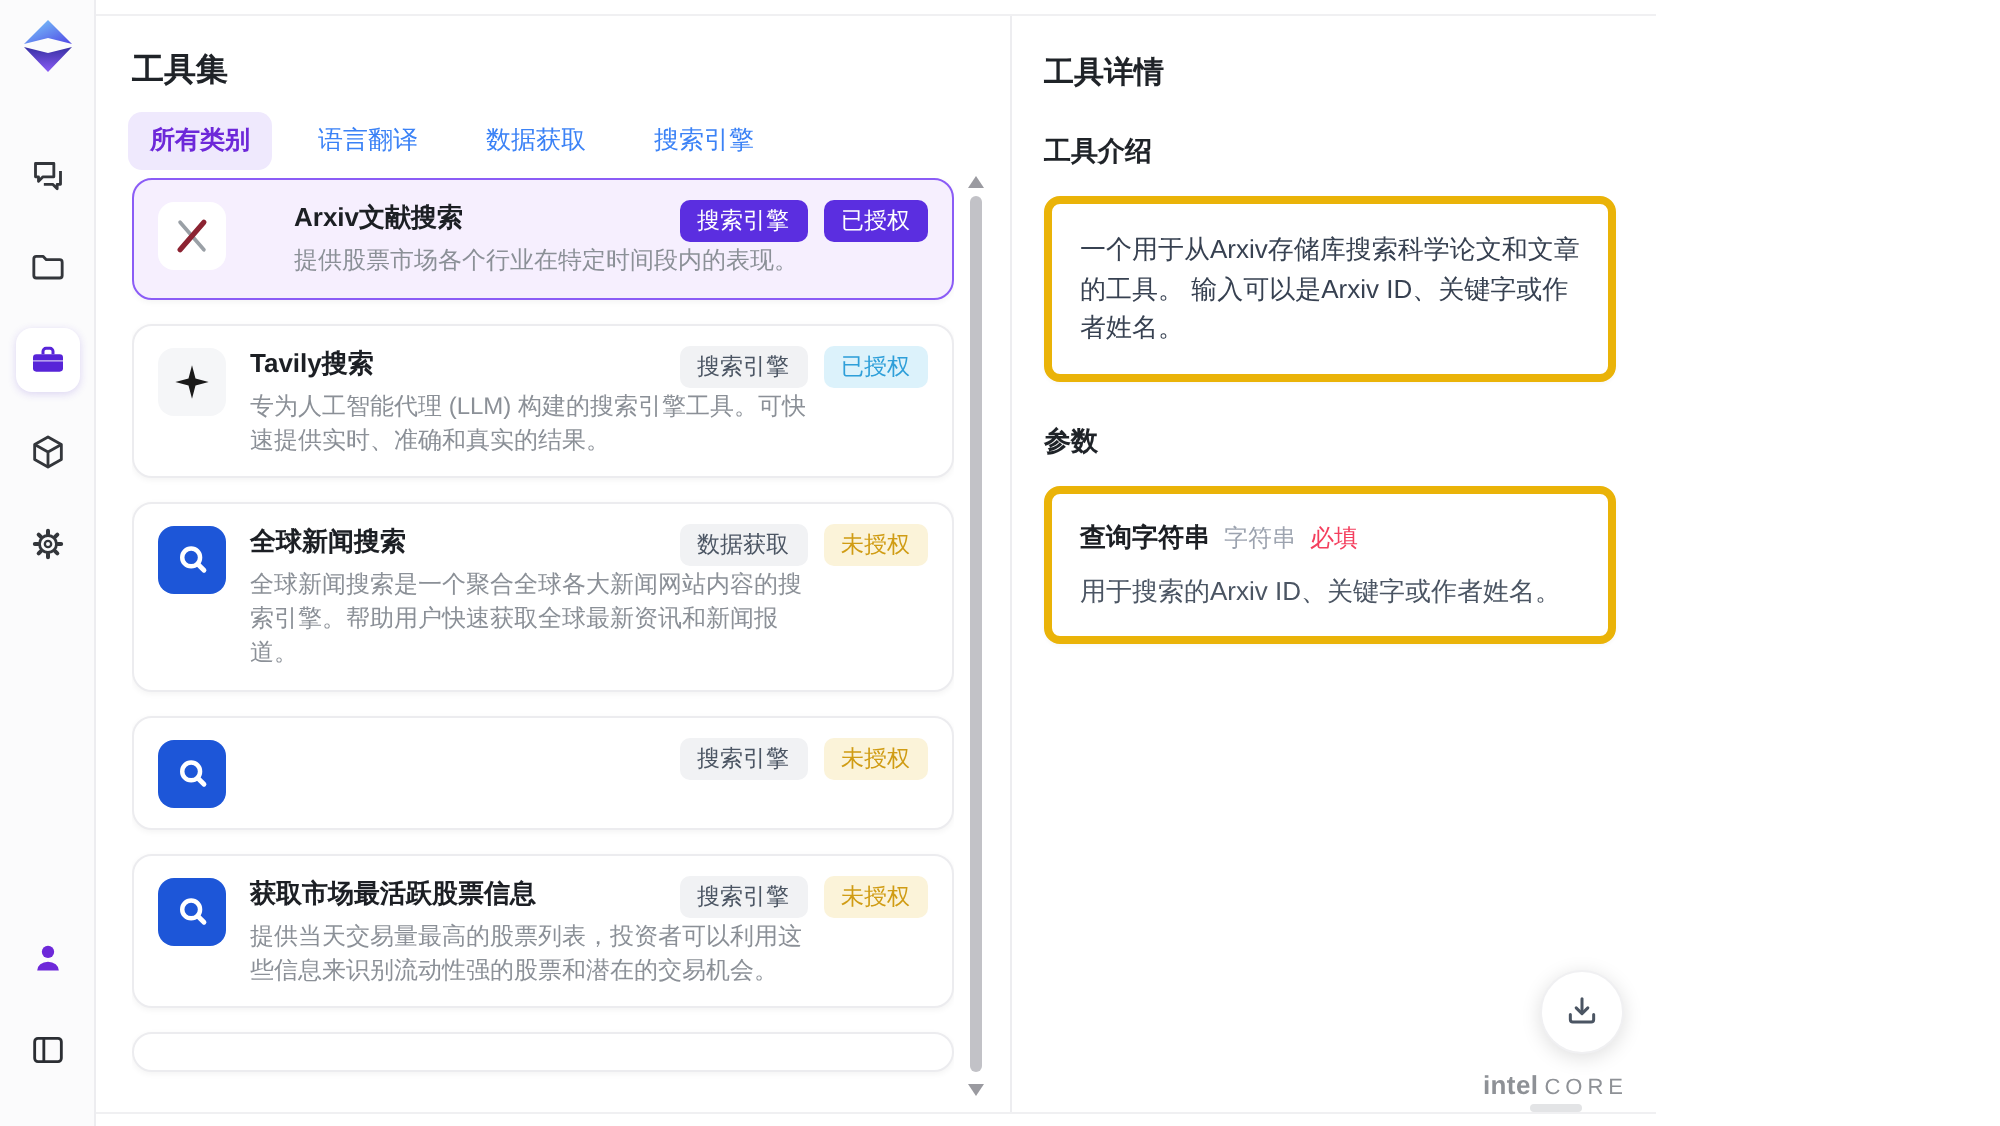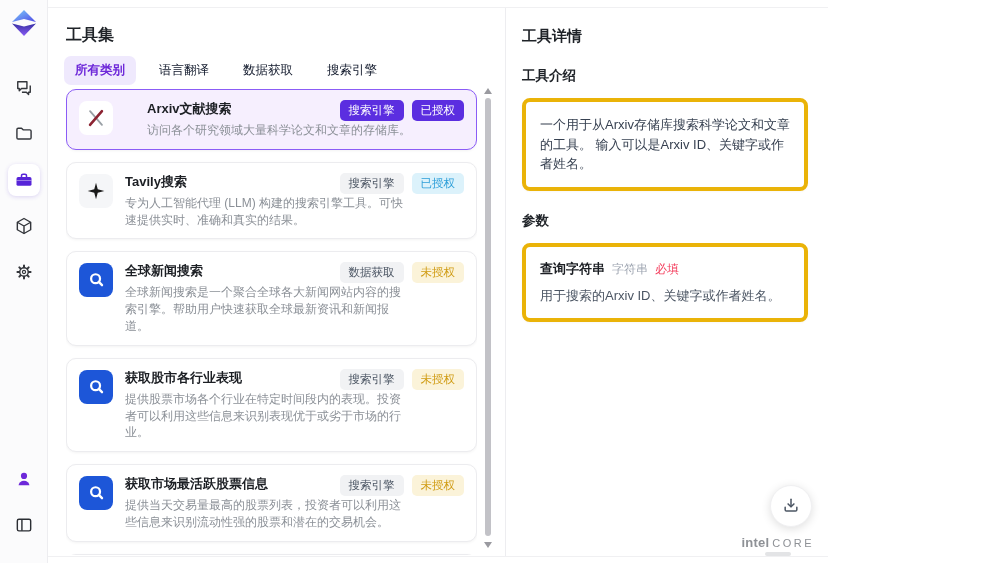--- a/index.html
+++ b/index.html
@@ -17,21 +17,21 @@
   .rail-spacer { flex:1; }
 
   
   .content { position:absolute; left:48px; right:0; top:7px; bottom:6px;
     border-top:1px solid #f0f0f2; border-bottom:1px solid #f0f0f2; background:#fff; }
 
   
   .list-panel { position:absolute; left:0; top:0; bottom:0; width:457px; }
   .list-title { position:absolute; left:18px; top:17px; font-size:16px; font-weight:700; }
   .tabs { position:absolute; left:16px; top:48px; display:flex; gap:12px; font-size:12.5px; }
-  .tab { padding:6px 11px; border-radius:7px; color:#0f172a; cursor:pointer; white-space:nowrap; }
+  .tab { padding:6px 11px; border-radius:7px; color:#3b82f6; cursor:pointer; white-space:nowrap; }
   .tab.active { background:#efe9fd; color:#6d28d9; font-weight:700; }
 
   .tool-list { position:absolute; left:18px; right:28px; top:81px; bottom:1px; overflow:hidden;
     display:flex; flex-direction:column; gap:12px; }
   .card { position:relative; flex-shrink:0; display:flex; gap:12px; padding:8px 12px 10px 12px;
     border:1px solid #ececef; border-radius:10px; background:#fff;
     box-shadow:0 1px 3px rgba(0,0,0,.05); cursor:pointer; }
   .card.selected { background:#f6effe; border:1.5px solid #8b5cf6;gap:34px; }
   .icon-box { width:34px; height:34px; border-radius:8px; background:#f5f6f8; display:flex;
     align-items:center; justify-content:center; flex-shrink:0; margin-top:3px; }
@@ -168,21 +168,21 @@
 
         <div class="card selected">
           <div class="icon-box">
             <svg width="22" height="22" viewBox="0 0 24 24">
               <path d="M5.5 4.5l13 15" stroke="#9aa0a6" stroke-width="2" stroke-linecap="round"></path>
               <path d="M18.5 4.5l-13 15" stroke="#8c2332" stroke-width="2.8" stroke-linecap="round"></path>
             </svg>
           </div>
           <div class="card-main">
             <div class="card-title">Arxiv文献搜索</div>
-            <div class="card-desc">访问各个研究领域大量科学论文和文章的存储库。</div>
+            <div class="card-desc">提供股票市场各个行业在特定时间段内的表现。</div>
           </div>
           <div class="card-tags">
             <span class="tag solid">搜索引擎</span>
             <span class="tag solid">已授权</span>
           </div>
         </div>
 
         <div class="card">
           <div class="icon-box">
             <svg width="20" height="20" viewBox="0 0 24 24">
@@ -215,24 +215,20 @@
             <span class="tag auth-yellow">未授权</span>
           </div>
         </div>
 
         <div class="card">
           <div class="icon-box blue">
             <svg width="24" height="24" viewBox="0 0 28 28" fill="none">
               <circle cx="13.5" cy="12.5" r="5.2" stroke="#fff" stroke-width="2.6"></circle>
               <path d="M17.3 16.3L21 20" stroke="#fff" stroke-width="2.8" stroke-linecap="round"></path>
             </svg>
-          </div>
-          <div class="card-main">
-            <div class="card-title">获取股市各行业表现</div>
-            <div class="card-desc">提供股票市场各个行业在特定时间段内的表现。投资者可以利用这些信息来识别表现优于或劣于市场的行业。</div>
           </div>
           <div class="card-tags">
             <span class="tag cat">搜索引擎</span>
             <span class="tag auth-yellow">未授权</span>
           </div>
         </div>
 
         <div class="card">
           <div class="icon-box blue">
             <svg width="24" height="24" viewBox="0 0 28 28" fill="none">

